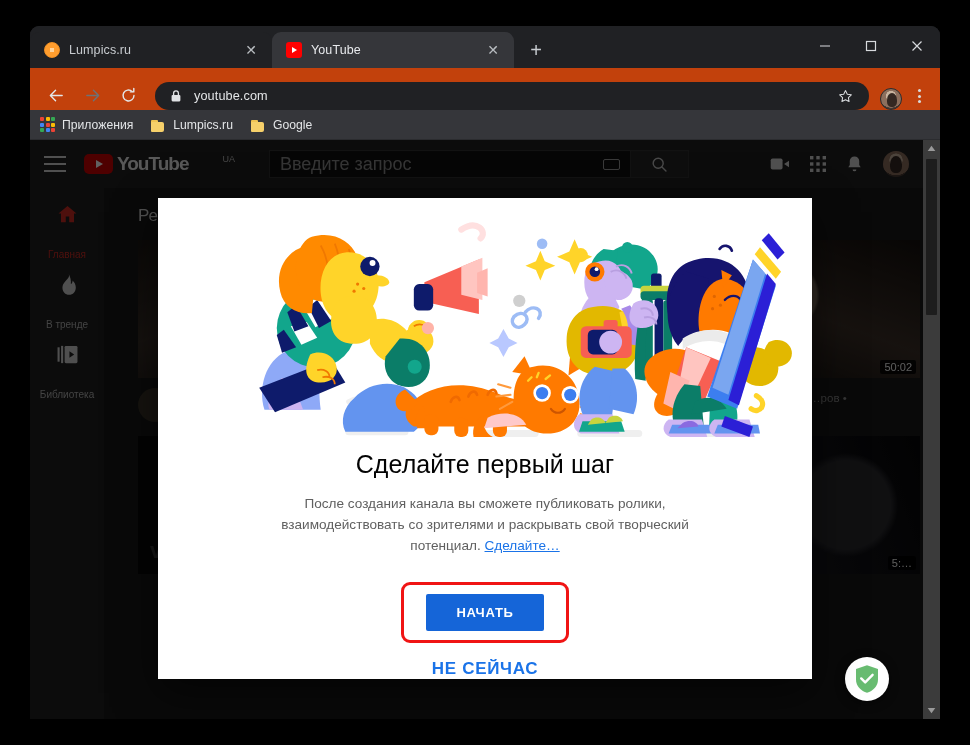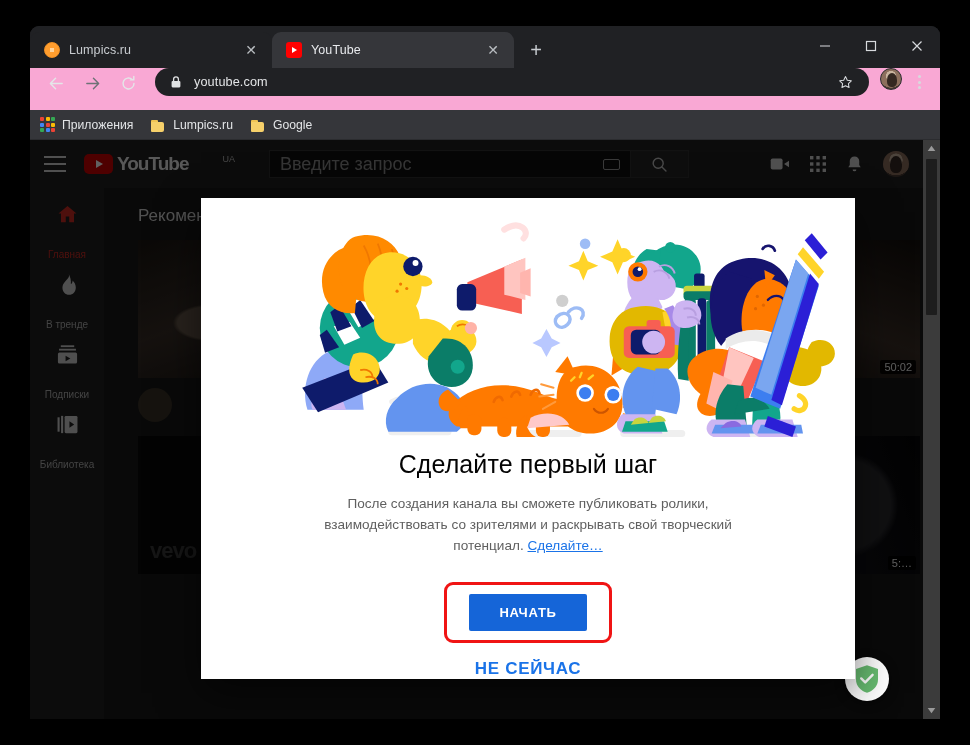--- a/index.html
+++ b/index.html
@@ -76,22 +76,22 @@
   .winbtn {
     width: 46px; height: 40px;
     display: flex; align-items: center; justify-content: center;
     color: #d7dadd;
   }
   .winbtn svg { display: block; }
 
   
   #toolbar {
     height: 42px; width: 100%;
-    background: #f9a8d4;
-    display: flex; align-items: flex-start;
+    background: #c2410c;
+    display: flex; align-items: flex-end;
     padding: 0 8px;
   }
   .navbtn {
     width: 30px; height: 30px; margin: 0 3px;
     display: flex; align-items: center; justify-content: center;
     color: #e4e6e8;
   }
   .navbtn.disabled { color: #6e7276; }
   #omnibox {
     flex: 1 1 auto; height: 28px;
@@ -287,21 +287,20 @@
   #sb-track { flex: 1 1 auto; }
 
   
   #modal {
     position: absolute; left: 128px; top: 58px;
     width: 654px; height: 481px;
     background: #fff; z-index: 20;
     box-shadow: 0 14px 40px rgba(0,0,0,.55);
     display: flex; flex-direction: column; align-items: center;
     overflow: hidden;
-    margin-left: 43px;
   }
   #illus { width: 654px; height: 280px; display: block; }
   #m-title {
     font-size: 25px; color: #030303; font-weight: normal;
     margin-top: 6px; letter-spacing: .1px;
   }
   #m-body {
     width: 430px; text-align: center; color: #606060;
     font-size: 13.6px; line-height: 21px; margin-top: 14px;
   }
@@ -500,31 +499,20 @@
           <span class="guide-ic">
             <svg width="21" height="23" viewBox="0 0 22 24">
                   <path d="M12.4 1.2c.9 3.4-1.5 5-3.4 7.1-2.2 2.4-3.3 4.6-3.3 7 0 4.3 3 7.5 7 7.5s7-3.3 7-7.7c0-3-1.4-5.6-3.4-7.4.1 2-.7 3.3-1.8 3.9.5-3.9-.6-7.6-2.1-10.4z" fill="#d0d0d0"></path>
                 </svg>
           </span>
           <span class="guide-label">В тренде</span>
         </div>
         <div class="guide-item">
           <span class="guide-ic">
             <svg width="23" height="23" viewBox="0 0 24 24">
-              <rect x="5" y="2.4" width="14" height="1.9" fill="#d0d0d0"></rect>
-              <rect x="3.2" y="6" width="17.6" height="1.9" fill="#d0d0d0"></rect>
-              <rect x="2" y="10" width="20" height="11.5" rx="1.6" fill="#d0d0d0"></rect>
-              <path d="M10 13.2l5 2.9-5 2.9z" fill="#202020"></path>
-            </svg>
-          </span>
-          <span class="guide-label">Подписки</span>
-        </div>
-        <div class="guide-item">
-          <span class="guide-ic">
-            <svg width="23" height="23" viewBox="0 0 24 24">
               <rect x="1.6" y="4.5" width="2.2" height="15" fill="#d0d0d0"></rect>
               <rect x="5.3" y="3" width="2.2" height="18" fill="#d0d0d0"></rect>
               <rect x="9" y="3" width="13.4" height="18" rx="1.4" fill="#d0d0d0"></rect>
               <path d="M14 8.6l5 3.4-5 3.4z" fill="#202020"></path>
             </svg>
           </span>
           <span class="guide-label">Библиотека</span>
         </div>
       </div>
 

